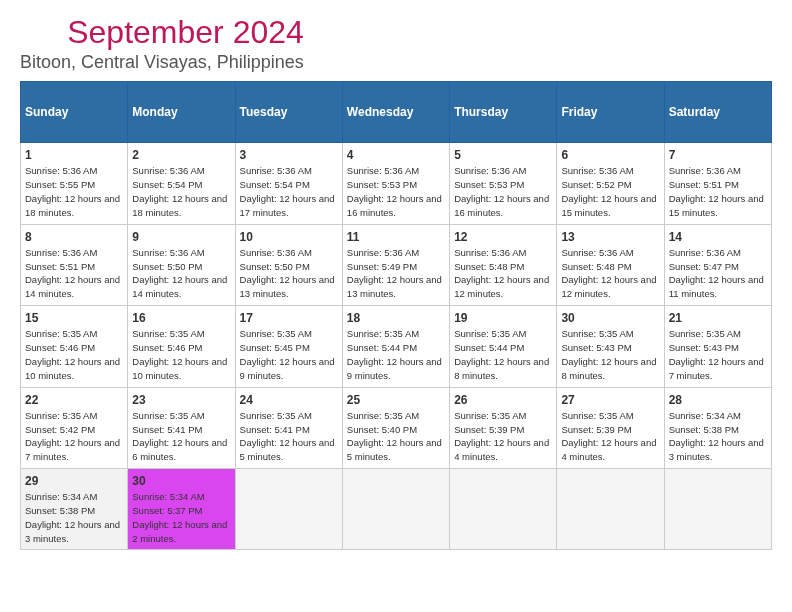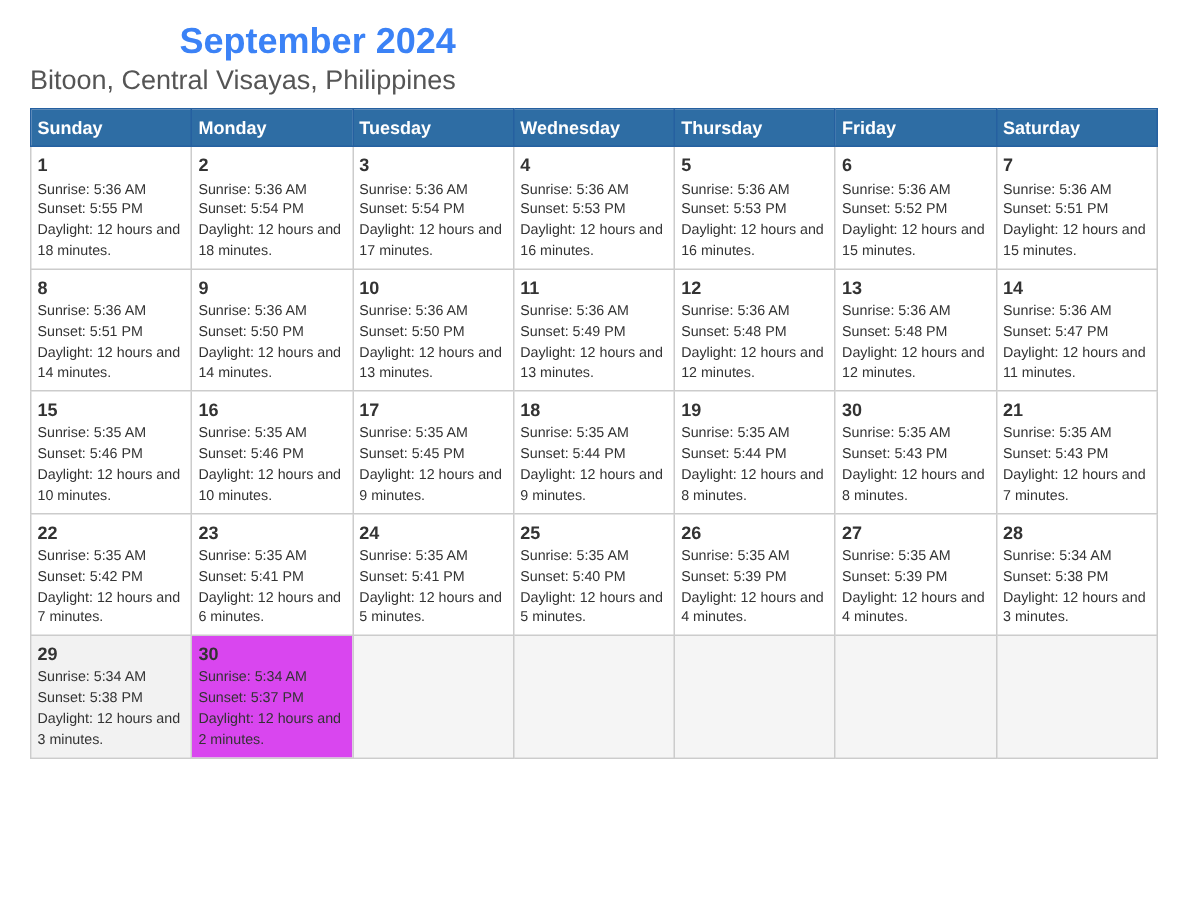--- a/index.html
+++ b/index.html
@@ -39,40 +39,40 @@
     .logo-blue { color: #1a6abf; }
     .logo-icon {
       width: 28px;
       height: 22px;
       margin-left: 2px;
     }
     .title-block {
       text-align: right;
     }
     .month-title {
-      font-size: 24px;
-      font-weight: bold;
-      color: #3b82f6;
+      font-size: 32px;
+      font-weight: normal;
+      color: #be185d;
       line-height: 1.1;
     }
     .location {
       font-size: 18px;
       color: #555;
       margin-top: 2px;
     }
     .calendar {
       width: 100%;
       border-collapse: collapse;
       table-layout: fixed;
       font-size: 10px;
     }
     .calendar thead th {
       background: #2e6da4;
       color: #fff;
-      padding: 5px 4px;
+      padding: 23px 4px;
       text-align: left;
       font-size: 12px;
       font-weight: bold;
       border: 1px solid #2560a0;
     }
     .calendar tbody td {
       border: 1px solid #ccc;
       vertical-align: top;
       padding: 4px 4px;
       min-height: 70px;

